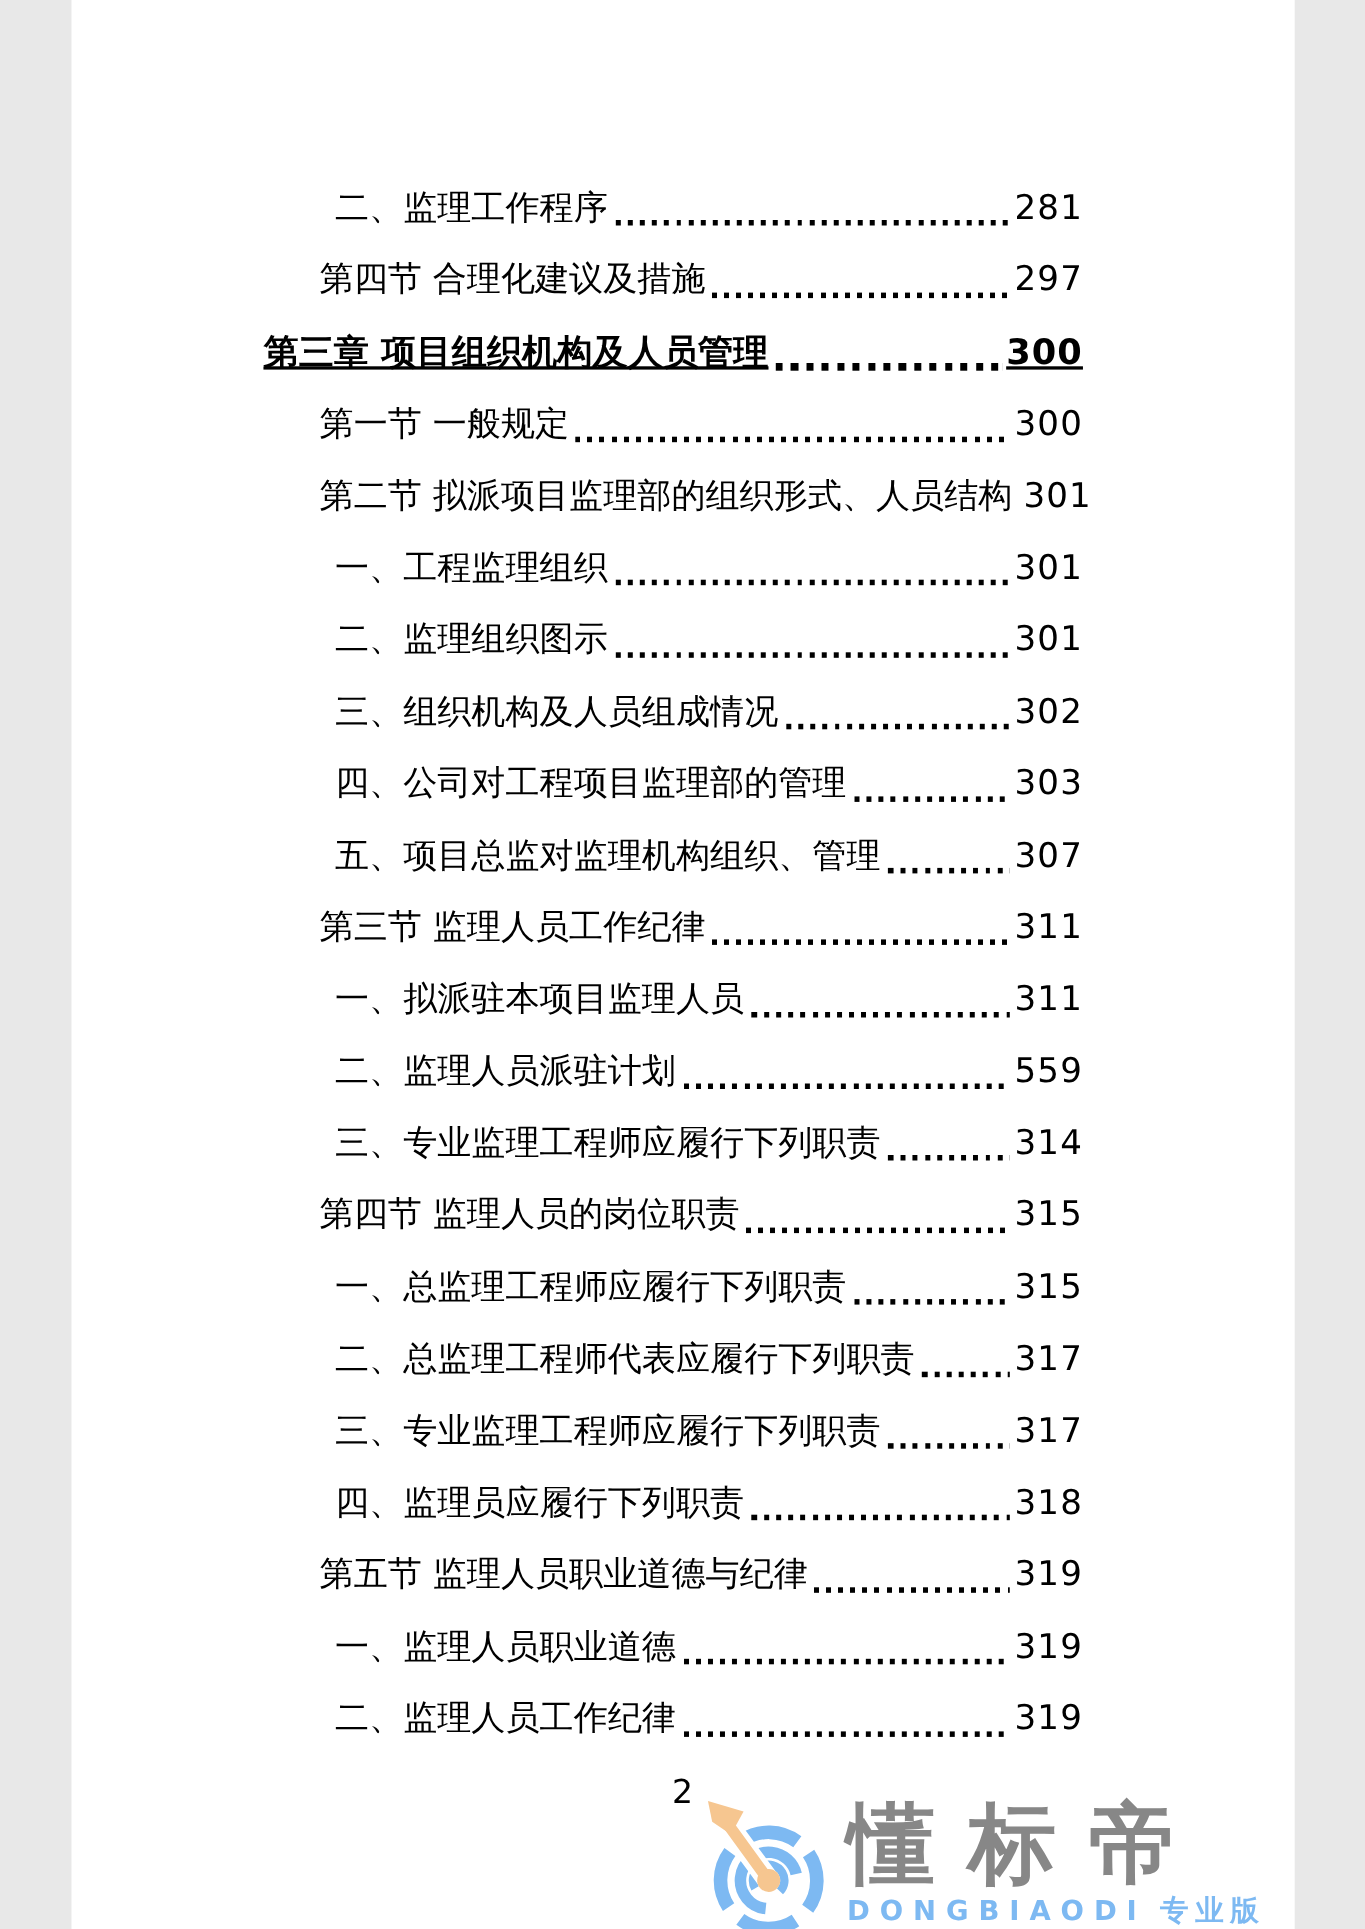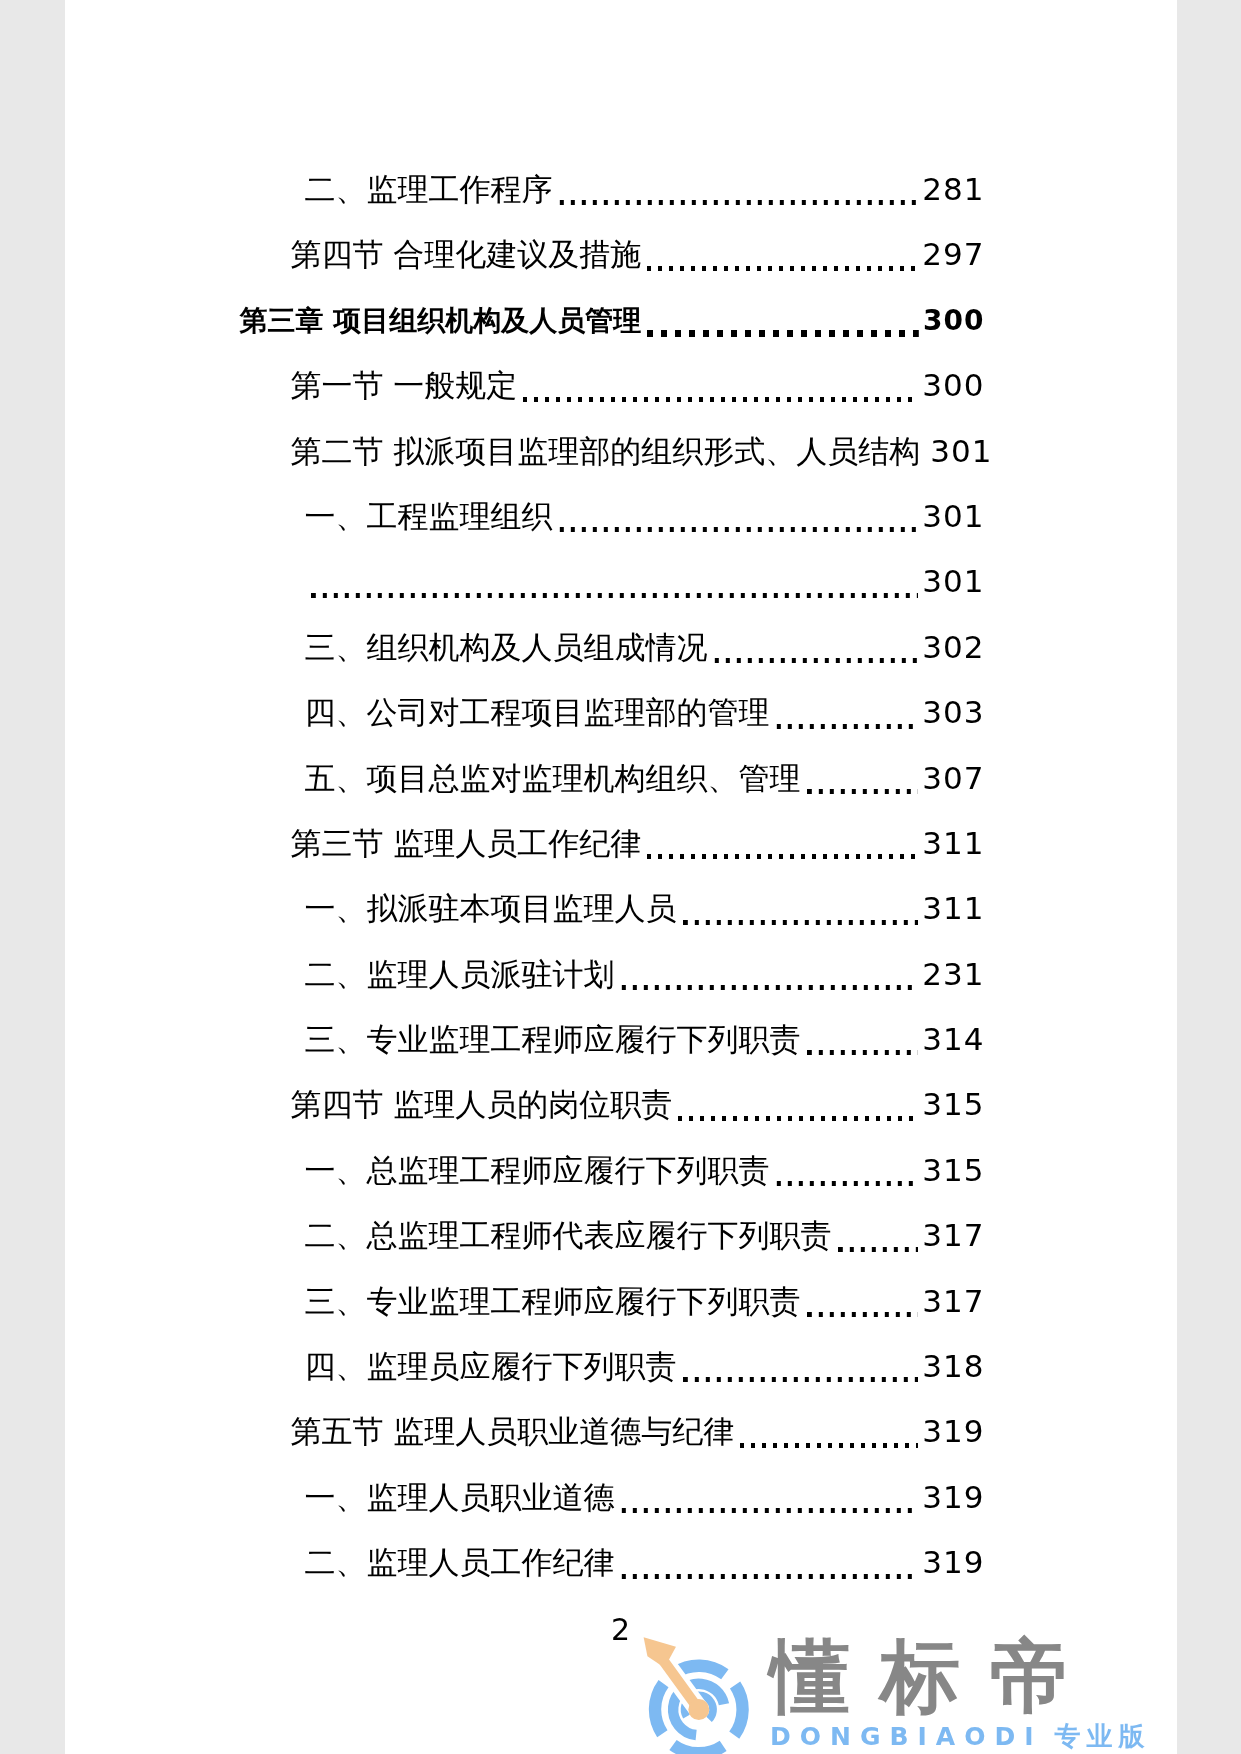--- a/index.html
+++ b/index.html
@@ -26,21 +26,21 @@
   .toc-row .toc-text { flex:0 0 auto; }
   .toc-row .toc-page { flex:0 0 auto; letter-spacing:1px; }
   .leader {
     flex:1 1 auto;
     align-self:flex-end;
     height:5px;
     margin:0 4px 17px 6px;
     background-image:repeating-linear-gradient(to right,#000 0 4.5px,transparent 4.5px 11px);
     background-position:right bottom;
   }
-  .lvl-chapter { font-weight:bold; font-size:28px; }
+  .lvl-chapter { font-weight:bold; font-size:32px;text-decoration:underline; }
   .lvl-chapter .leader {
     height:7px;
     margin-bottom:16px;
     background-image:repeating-linear-gradient(to right,#000 0 6.5px,transparent 6.5px 14px);
   }
   .lvl-section { margin-left:51px; }
   .lvl-item   { margin-left:65px; }
   .page-number {
     text-align:center;
     font-size:30px;
@@ -115,20 +115,21 @@
       <span class="toc-text">第二节 拟派项目监理部的组织形式、人员结构</span>
       <span class="leader"></span>
       <span class="toc-page">301</span>
     </div>
       <div class="toc-row lvl-item">
       <span class="toc-text">一、工程监理组织</span>
       <span class="leader"></span>
       <span class="toc-page">301</span>
     </div>
       <div class="toc-row lvl-item">
+      <span class="toc-text">二、监理组织图示</span>
       <span class="leader"></span>
       <span class="toc-page">301</span>
     </div>
       <div class="toc-row lvl-item">
       <span class="toc-text">三、组织机构及人员组成情况</span>
       <span class="leader"></span>
       <span class="toc-page">302</span>
     </div>
       <div class="toc-row lvl-item">
       <span class="toc-text">四、公司对工程项目监理部的管理</span>
@@ -146,21 +147,21 @@
       <span class="toc-page">311</span>
     </div>
       <div class="toc-row lvl-item">
       <span class="toc-text">一、拟派驻本项目监理人员</span>
       <span class="leader"></span>
       <span class="toc-page">311</span>
     </div>
       <div class="toc-row lvl-item">
       <span class="toc-text">二、监理人员派驻计划</span>
       <span class="leader"></span>
-      <span class="toc-page">231</span>
+      <span class="toc-page">559</span>
     </div>
       <div class="toc-row lvl-item">
       <span class="toc-text">三、专业监理工程师应履行下列职责</span>
       <span class="leader"></span>
       <span class="toc-page">314</span>
     </div>
       <div class="toc-row lvl-section">
       <span class="toc-text">第四节 监理人员的岗位职责</span>
       <span class="leader"></span>
       <span class="toc-page">315</span>

